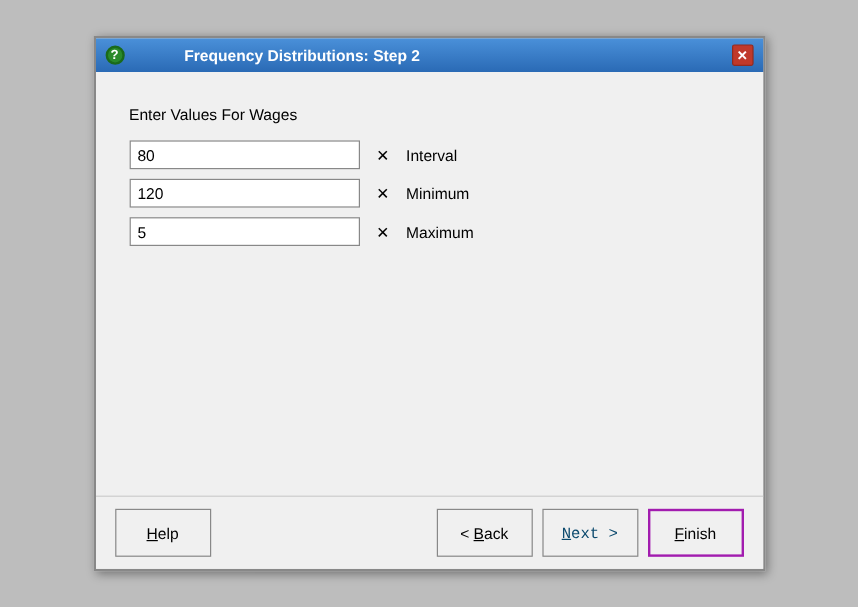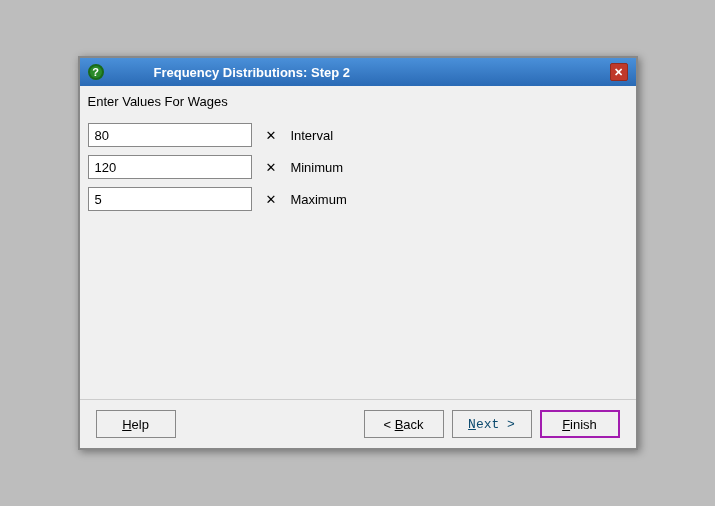--- a/index.html
+++ b/index.html
@@ -71,21 +71,21 @@
       display: flex;
       align-items: center;
       justify-content: center;
       cursor: pointer;
       font-size: 11px;
       font-weight: bold;
       border-radius: 2px;
     }
 
     .window-body {
-      padding: 8px;
+      padding: 28px;
       background: #f0f0f0;
     }
 
     .section-label {
       font-size: 13px;
       margin-bottom: 14px;
       color: #000;
     }
 
     .form-area {
@@ -95,21 +95,21 @@
       margin-bottom: 180px;
     }
 
     .field-row {
       display: flex;
       align-items: center;
       gap: 14px;
     }
 
     .field-input {
-      width: 164px;
+      width: 192px;
       height: 24px;
       border: 1px solid #888;
       background: white;
       padding: 3px 6px;
       font-size: 13px;
       font-family: inherit;
     }
 
     .field-label {
       font-size: 13px;
@@ -136,21 +136,21 @@
       gap: 8px;
     }
 
     .footer-right {
       display: flex;
       gap: 8px;
     }
 
     .btn {
       min-width: 80px;
-      height: 28px;
+      height: 40px;
       padding: 0 14px;
       font-size: 13px;
       font-family: inherit;
       background: #f0f0f0;
       border: 1px solid #888;
       cursor: pointer;
       display: flex;
       align-items: center;
       justify-content: center;
     }

